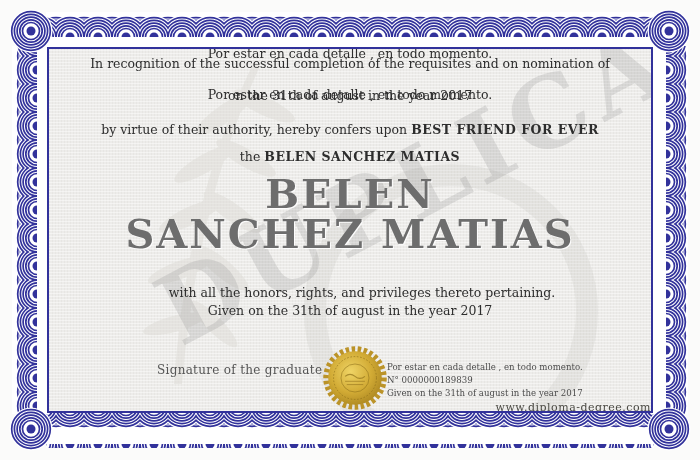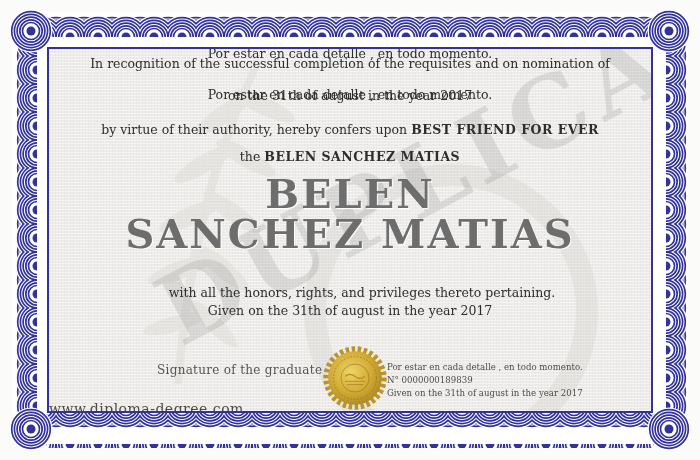--- a/index.html
+++ b/index.html
@@ -55,22 +55,22 @@
   .sig-label{
     position:absolute;left:108px;top:314px;
     font-size:12px;color:#555;letter-spacing:.3px;
   }
   .seal{position:absolute;left:273px;top:296px;width:66px;height:66px;}
   .info-block{
     position:absolute;left:338px;top:312px;width:200px;
     font-size:8.6px;line-height:13px;color:#4c4c4c;text-align:left;
   }
   .website{
-    position:absolute;left:0;right:0;top:352px;text-align:left;
-    font-size:14px;color:#4b4a44;letter-spacing:.5px;
+    position:absolute;left:0;right:0;top:352px;text-align:right;
+    font-size:11px;color:#4b4a44;letter-spacing:.5px;
   }
 </style>
 </head>
 <body>
 
 <div class="stage">
 
   <svg class="border-svg" width="700" height="460" viewBox="0 0 700 460">
     <defs>
       <g id="dome">

